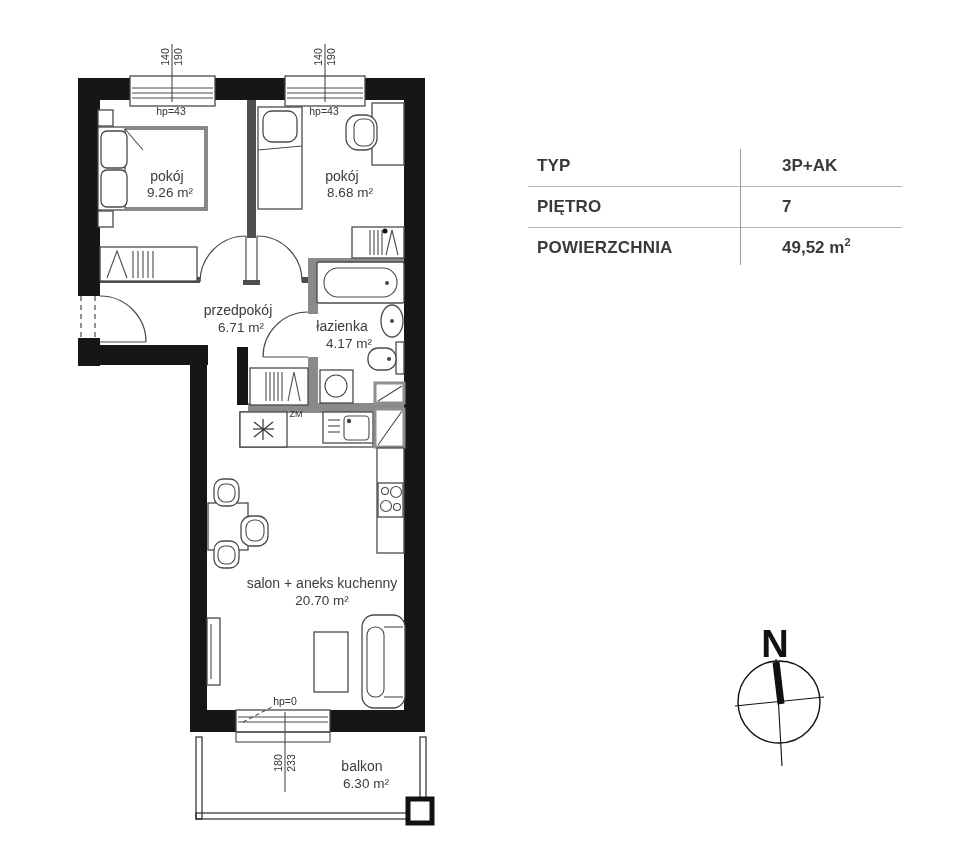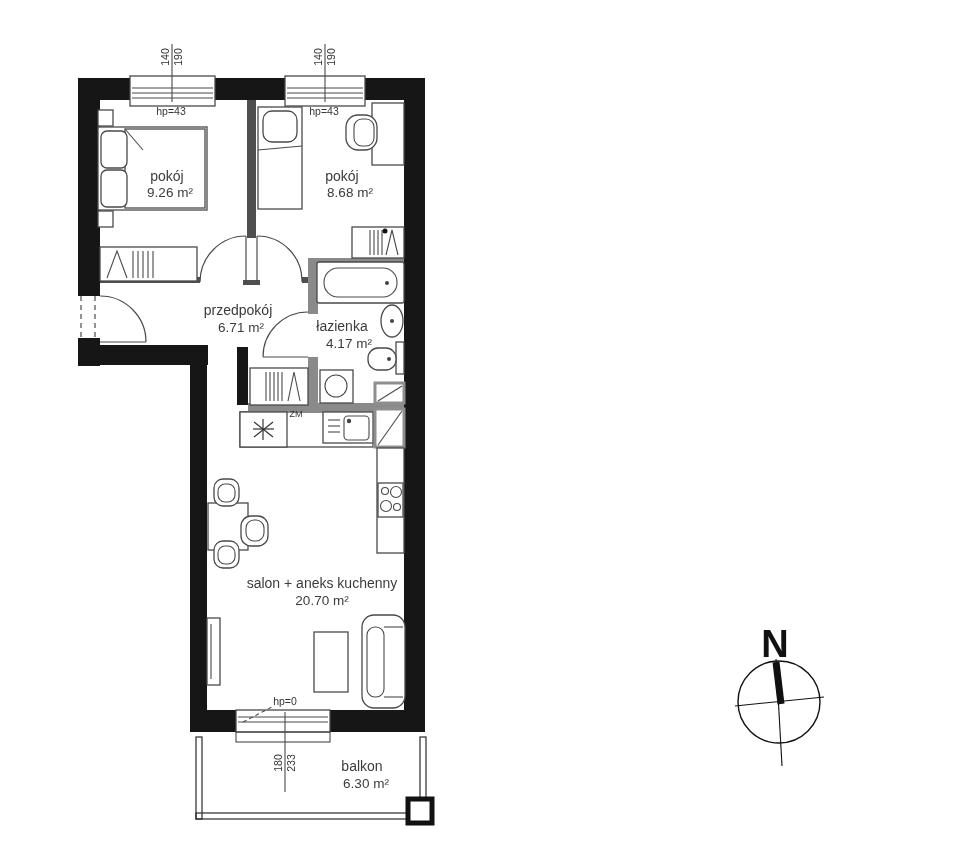--- a/index.html
+++ b/index.html
@@ -294,14 +294,28 @@
 
   <g>
     <circle cx="779" cy="702" r="41" fill="none" stroke="#111" stroke-width="1.4"></circle>
     <line x1="776" y1="659" x2="782" y2="766" stroke="#111" stroke-width="1.1"></line>
     <line x1="735" y1="706" x2="824" y2="697" stroke="#111" stroke-width="1.1"></line>
     <line x1="776" y1="662" x2="781" y2="704" stroke="#111" stroke-width="7"></line>
     <text class="north" x="775" y="657" text-anchor="middle">N</text>
   </g>
 </svg>
 
-
+<div class="info-table">
+  <div class="trow">
+    <div class="tlabel">TYP</div>
+    <div class="tvalue"><span>3P+AK</span><sup></sup></div>
+  </div>
+  <div class="trow">
+    <div class="tlabel">PIĘTRO</div>
+    <div class="tvalue"><span>7</span><sup></sup></div>
+  </div>
+  <div class="trow">
+    <div class="tlabel">POWIERZCHNIA</div>
+    <div class="tvalue"><span>49,52 m</span><sup>2</sup></div>
+  </div>
 </div>
 
+</div>
+
 </body></html>

